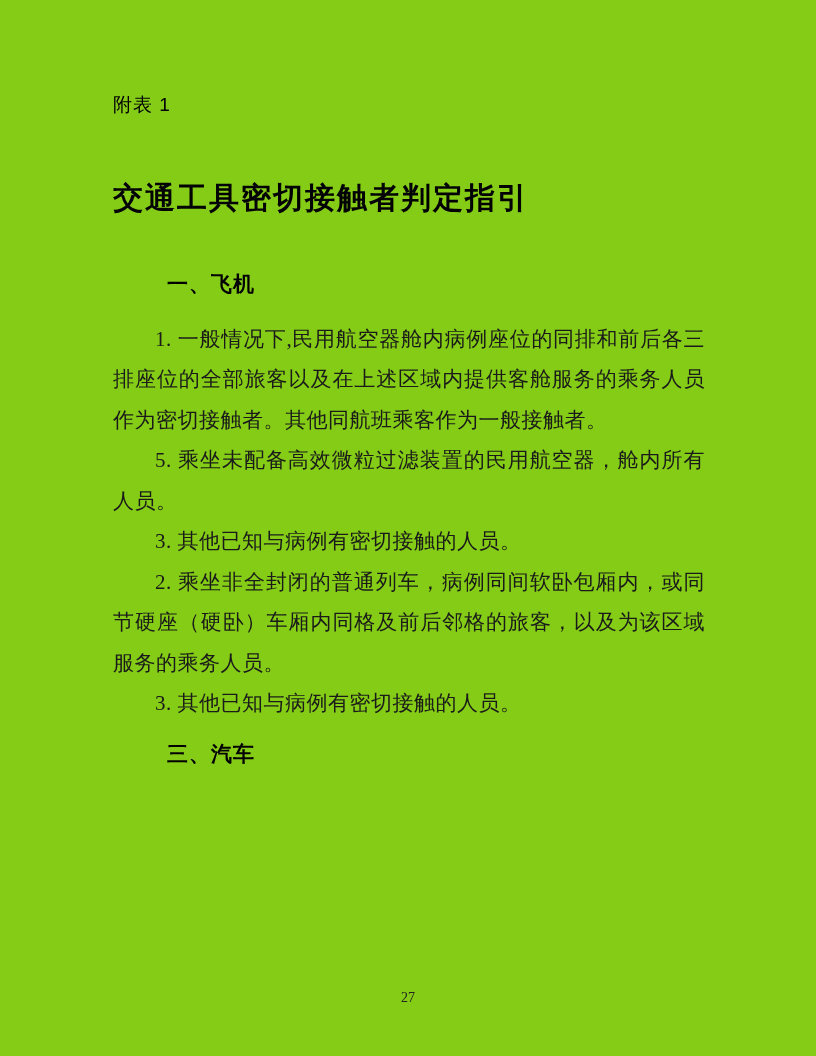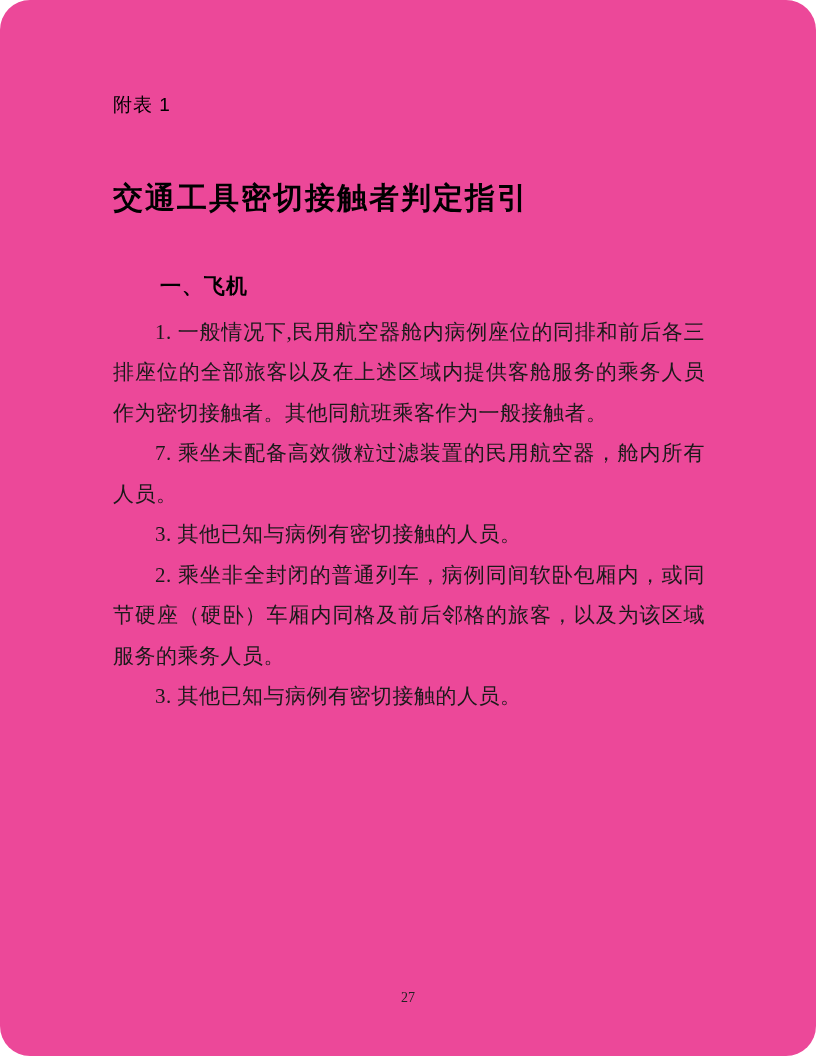--- a/index.html
+++ b/index.html
@@ -4,25 +4,24 @@
 <style>
   html, body {
     margin: 0;
     padding: 0;
     background: #ffffff;
   }
   .page {
     position: relative;
     width: 816px;
     height: 1056px;
-    background: #ec4899;
+    background: #84cc16;
     color: #000000;
     overflow: hidden;
     font-family: "Liberation Serif", serif;
-    border-radius: 30px;
   }
   .content {
     position: absolute;
     left: 113px;
     top: 0;
     width: 592px;
   }
   .appendix-label {
     margin-top: 91px;
     font-family: "Liberation Sans", sans-serif;
@@ -42,22 +41,22 @@
     text-align: left;
     color: #000000;
   }
   .doc-body {
     margin-top: 46px;
     font-size: 21px;
     line-height: 40.5px;
     color: #1a1a1a;
   }
   .sec-heading {
-    margin: 5px;
-    font-family: Liberation Serif, serif;
+    margin: 12px;
+    font-family: Liberation Mono, monospace;
     font-size: 21px;
     font-weight: 700;
     line-height: 40.5px;
     text-indent: 2em;
     letter-spacing: 1px;
     color: #000000;
   }
   .para {
     margin: 0;
     font-family: "Liberation Serif", serif;
@@ -86,29 +85,30 @@
 
     <div class="appendix-label">附表 1</div>
 
     <h1 class="doc-title">交通工具密切接触者判定指引</h1>
 
     <div class="doc-body">
 
       <section>
         <h2 class="sec-heading">一、飞机</h2>
         <p class="para">1. 一般情况下,民用航空器舱内病例座位的同排和前后各三排座位的全部旅客以及在上述区域内提供客舱服务的乘务人员作为密切接触者。其他同航班乘客作为一般接触者。</p>
-        <p class="para">7. 乘坐未配备高效微粒过滤装置的民用航空器，舱内所有人员。</p>
+        <p class="para">5. 乘坐未配备高效微粒过滤装置的民用航空器，舱内所有人员。</p>
         <p class="para">3. 其他已知与病例有密切接触的人员。</p>
       </section>
 
       <section>
         <p class="para">2. 乘坐非全封闭的普通列车，病例同间软卧包厢内，或同节硬座（硬卧）车厢内同格及前后邻格的旅客，以及为该区域服务的乘务人员。</p>
         <p class="para">3. 其他已知与病例有密切接触的人员。</p>
       </section>
 
       <section>
+        <h2 class="sec-heading">三、汽车</h2>
       </section>
 
     </div>
   </div>
 
   <div class="page-footer">27</div>
 </div>
 
 </body></html>

